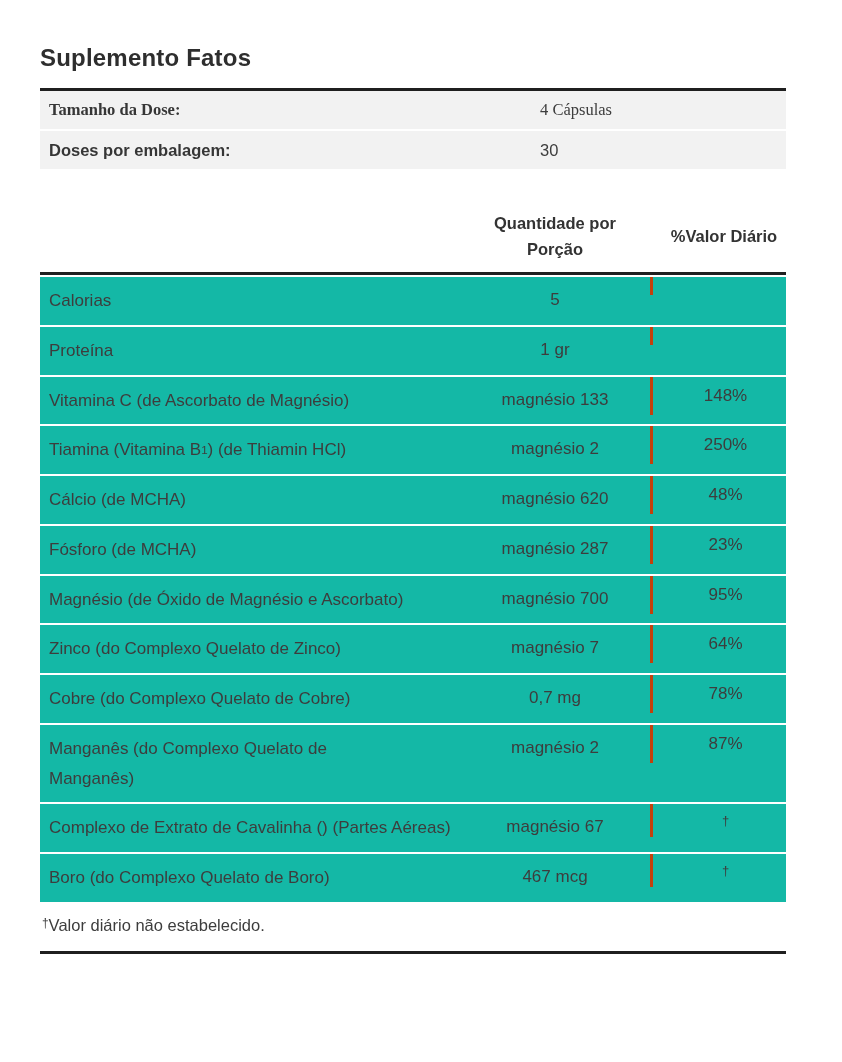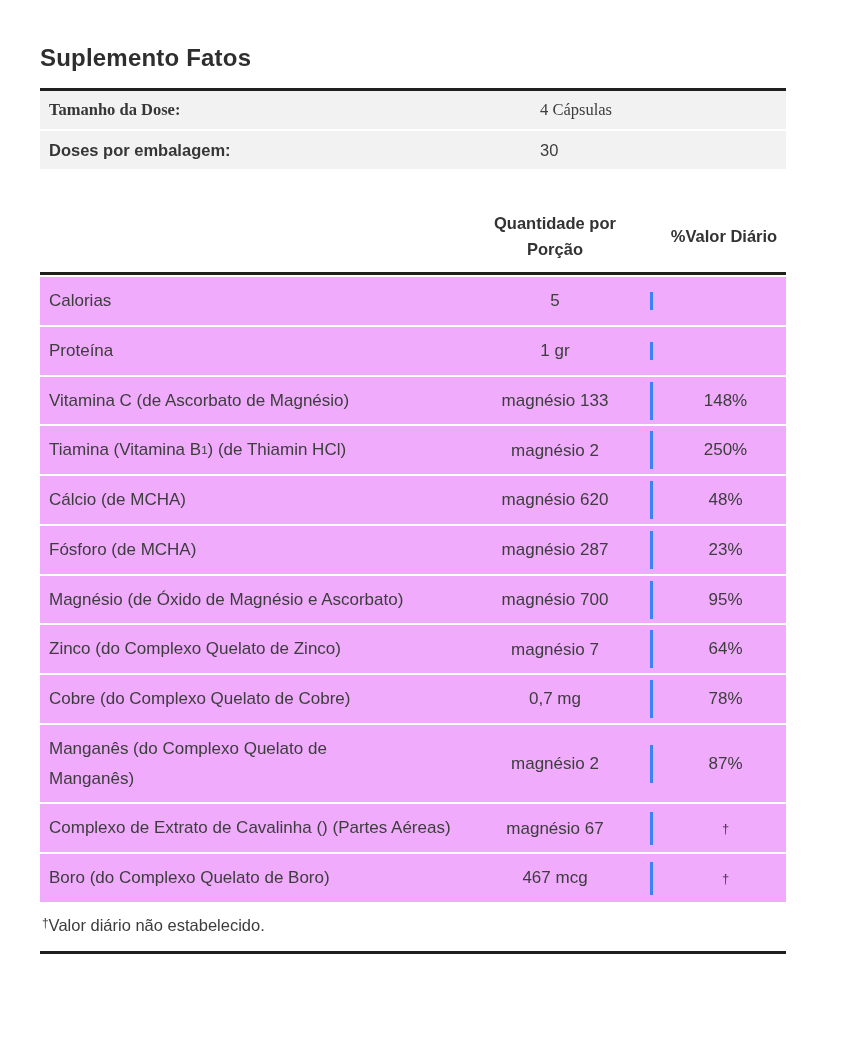--- a/index.html
+++ b/index.html
@@ -61,22 +61,22 @@
     font-size: 16.5px;
     color: #333333;
     text-align: center;
     line-height: 1.55;
   }
   .col-head.amount { flex: 0 0 190px; white-space: pre-line; }
   .col-head.dv { flex: 0 0 148px; }
   
   .main-row {
     display: flex;
-    align-items: center;
-    background: #f0abfc;
+    align-items: flex-start;
+    background: #14b8a6;
     margin-top: 2px;
     min-height: 44px;
   }
   .main-row:first-child { margin-top: 2px; }
   .cell {
     display: flex;
     align-items: center;
     font-size: 17px;
     color: #3d3d3d;
     padding-top: 9px;
@@ -93,21 +93,21 @@
     flex: 0 0 190px;
     justify-content: center;
     text-align: center;
     white-space: pre-line;
     line-height: 1.6;
   }
   .cell.dv {
     flex: 0 0 148px;
     justify-content: center;
     text-align: center;
-    border-left: 3px solid #3b82f6;
+    border-left: 3px solid #c2410c;
   }
   .cell .i { font-style: italic; }
   .cell .sub { font-size: 0.68em; vertical-align: -0.28em; }
   .dv-dagger { font-size: 13px; color: #3d3d3d; }
   
   .footnote {
     font-size: 16.5px;
     color: #3d3d3d;
     padding: 14px 0 14px 2px;
   }

